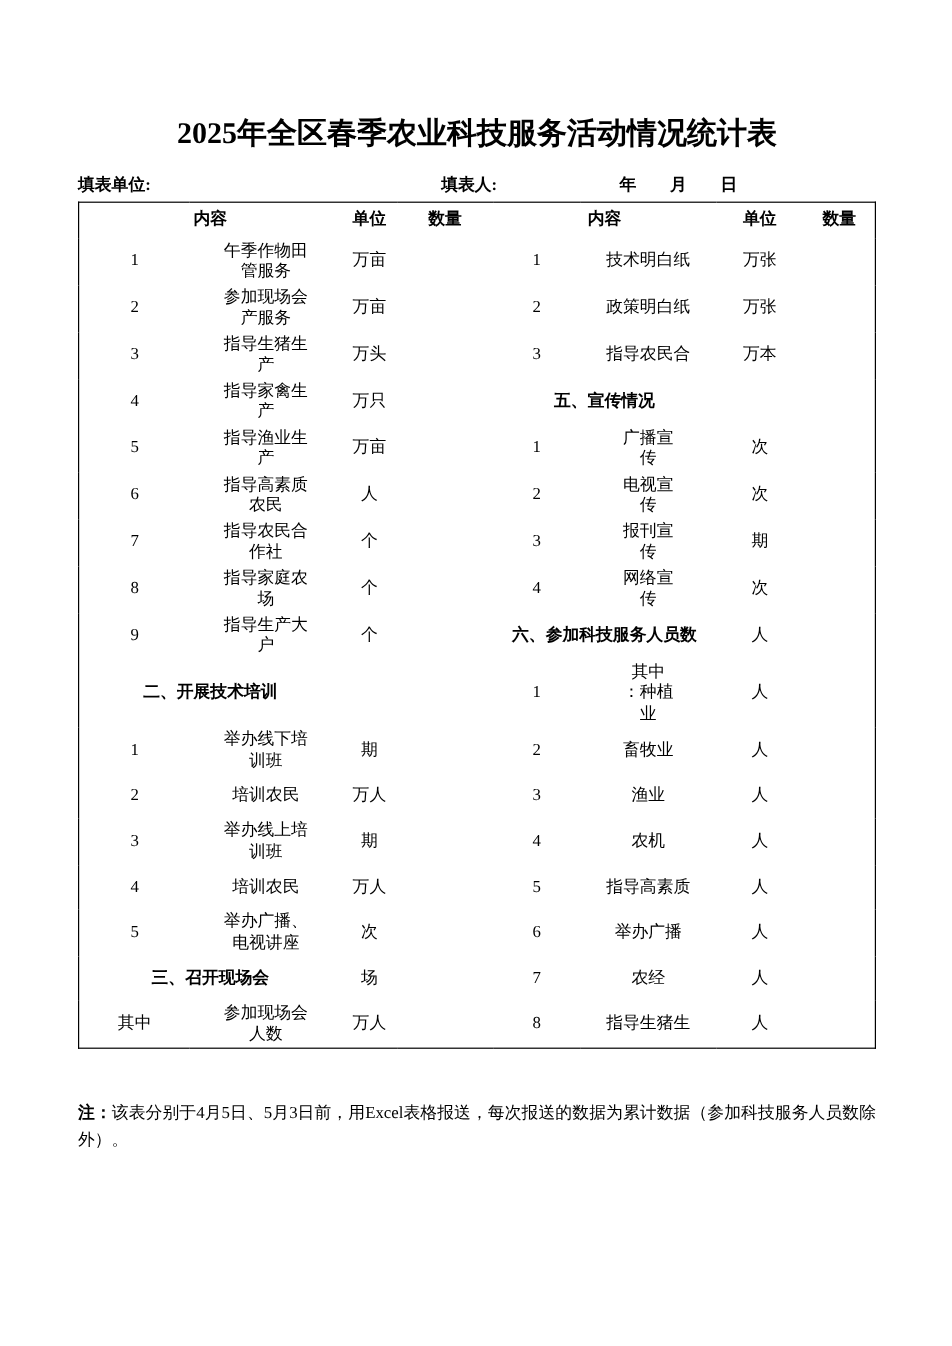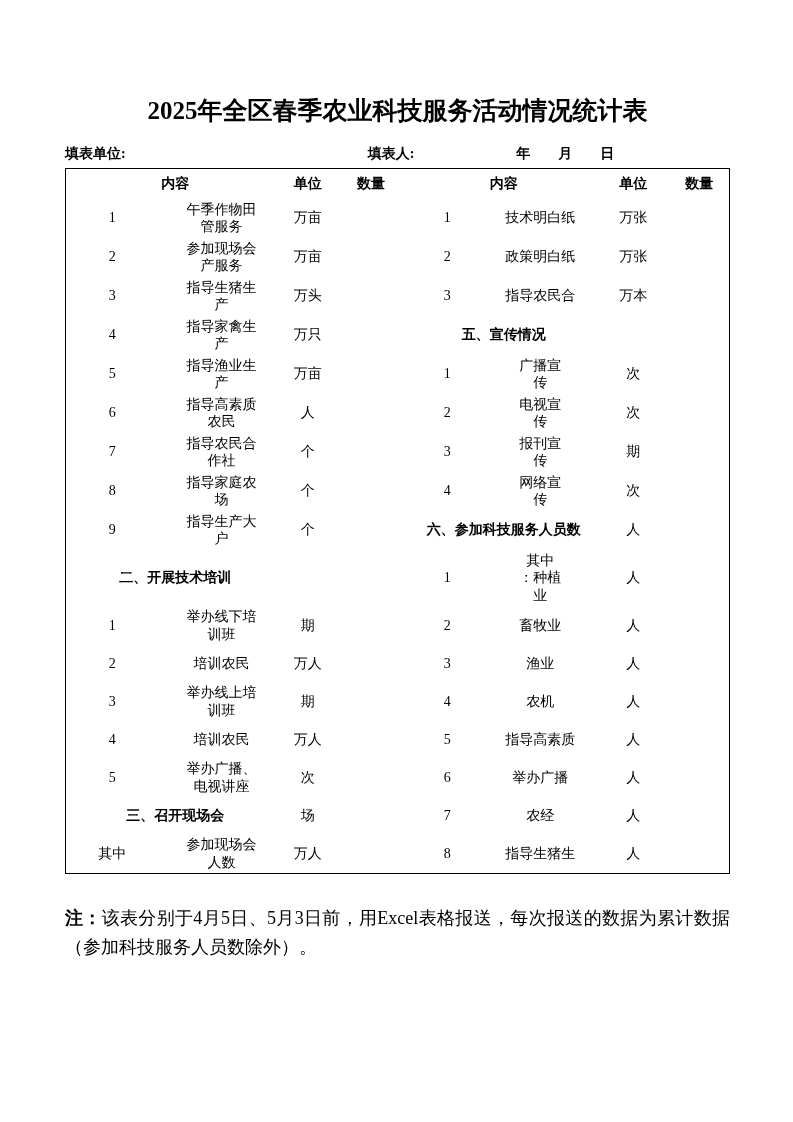--- a/index.html
+++ b/index.html
@@ -47,22 +47,22 @@
     vertical-align: middle;
     font-size: 14px;
     line-height: 1.25;
     padding: 2px 1px;
   }
   .stat-table th { font-weight: bold; height: 30px; }
   .stat-table td { height: 37px; white-space: pre-line; }
   .stat-table td.section-cell { font-weight: bold; }
 
   .note {
-    margin-top: 30px;
-    font-size: 18px;
+    margin-top: 44px;
+    font-size: 14px;
     line-height: 1.6;
     text-align: justify;
   }
   .note-label { font-weight: bold; }
 </style>
 </head>
 <body>
 
 <div class="page">
 

